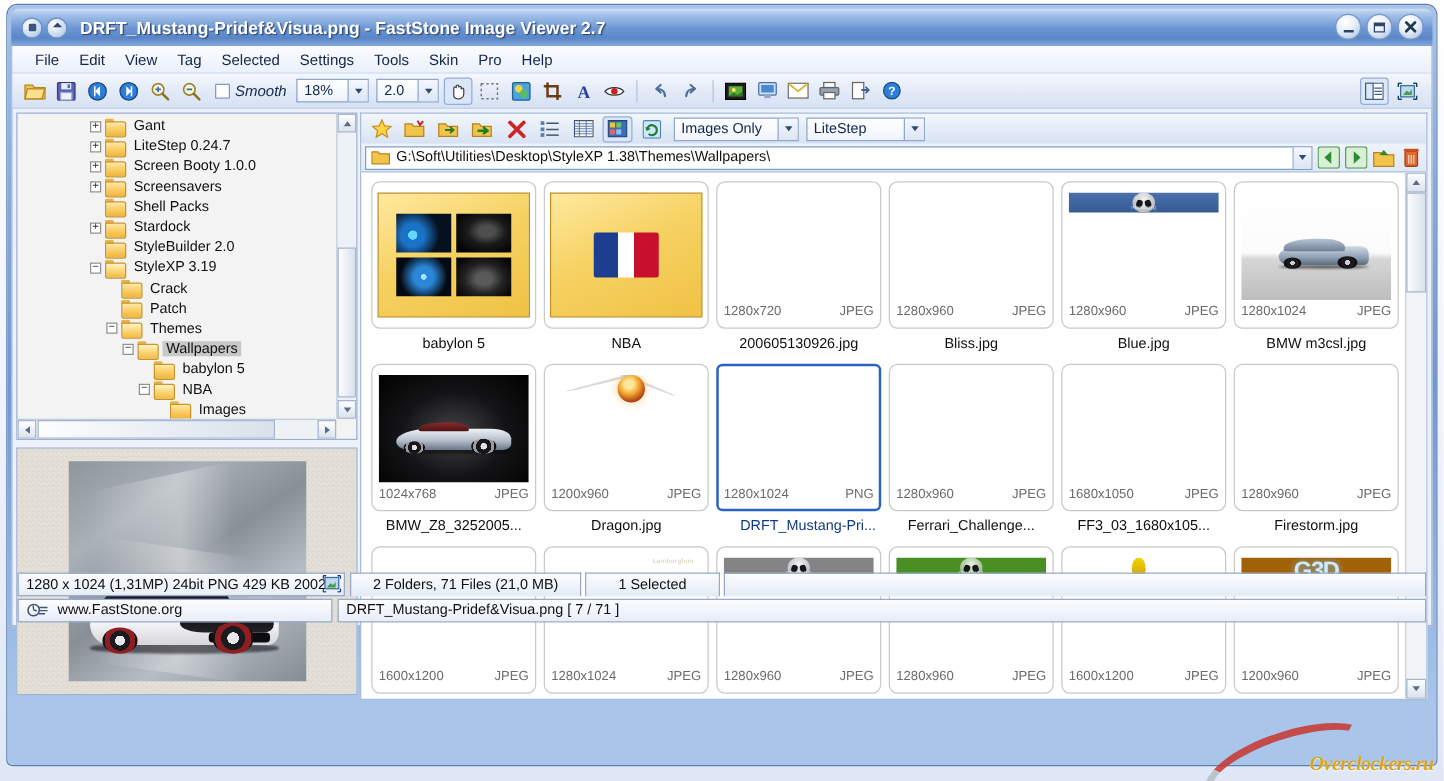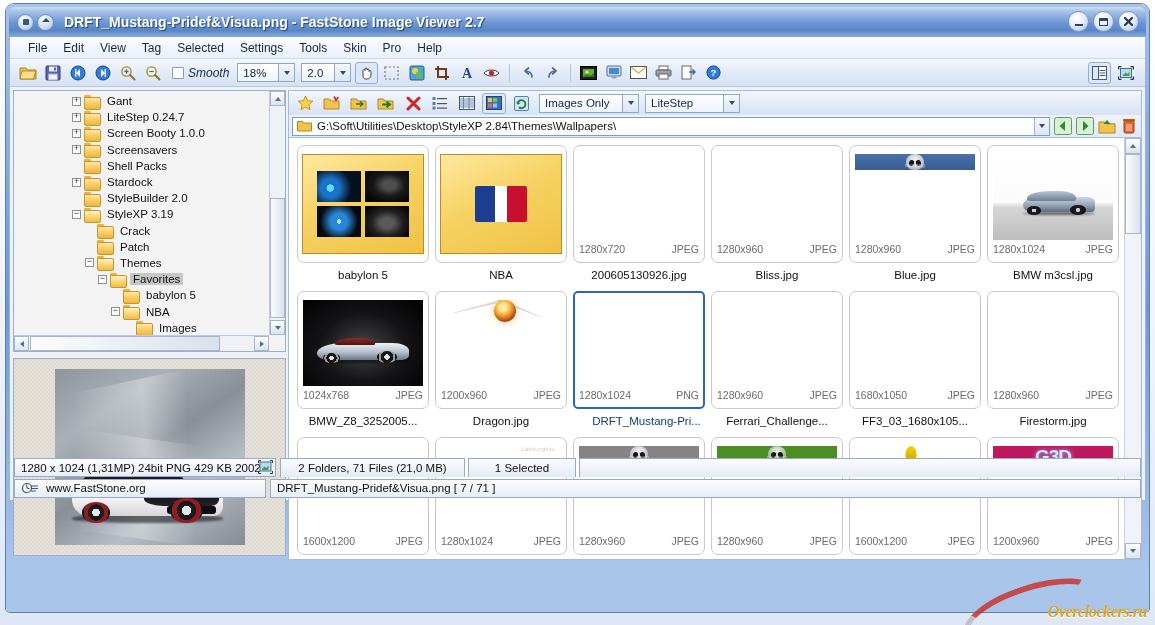--- a/index.html
+++ b/index.html
@@ -511,21 +511,21 @@
   }
 
   .grey { background:#848484; }
   .green { background:#4a8f24; }
   .gum { background: linear-gradient(180deg,#ffe600 0%,#ffd900 42%,#f5c400 62%,#ffe200 100%); position:relative; }
   .gum .chick {
     position:absolute; left:47%; top:40%; width:11px;height:17px; transform:translateX(-50%);
     background: linear-gradient(180deg,#f5d300,#caa200);
     border-radius: 50% 50% 45% 45%;
   }
-  .gum3d { background:#be185d; position:relative; display:flex; align-items:center; justify-content:center;}
+  .gum3d { background:#a16207; position:relative; display:flex; align-items:center; justify-content:center;}
   .gum3d .g3 {
     font-family:"Liberation Sans", sans-serif; font-weight:bold; font-size:19px;
     letter-spacing:-1px;
     color:#cfe9ff;
     text-shadow: 0 0 5px rgba(130,200,255,.9);
   }
 
   
   .status-strip {
     position:absolute; left:0; right:0; bottom:0; height: 44px;
@@ -854,21 +854,21 @@
                   <span class="tree-label">Patch</span>
                 </div>
                 <div class="tree-row" style="padding-left: 71px;">
                   <span class="tree-exp">−</span>
                   <span class="folder open"></span>
                   <span class="tree-label">Themes</span>
                 </div>
                 <div class="tree-row sel" style="padding-left: 84px;">
                   <span class="tree-exp">−</span>
                   <span class="folder open"></span>
-                  <span class="tree-label">Favorites</span>
+                  <span class="tree-label">Wallpapers</span>
                 </div>
                 <div class="tree-row" style="padding-left: 97px;">
                   <span class="tree-spacer"></span>
                   <span class="folder"></span>
                   <span class="tree-label">babylon 5</span>
                 </div>
                 <div class="tree-row" style="padding-left: 97px;">
                   <span class="tree-exp">−</span>
                   <span class="folder open"></span>
                   <span class="tree-label">NBA</span>
@@ -999,21 +999,21 @@
             </div>
           </div>
 
           <div class="addr-bar">
             <div class="addr-field">
               <span style="flex:none;display:flex">
                 <svg width="15" height="12" viewBox="0 0 15 12">
                   <path d="M0.5 1.5h5L6.8 3H14.5v8H0.5z" fill="#f3c44c" stroke="#b5851d"></path>
                 </svg>
               </span>
-              <span>G:\Soft\Utilities\Desktop\StyleXP 2.84\Themes\Wallpapers\</span>
+              <span>G:\Soft\Utilities\Desktop\StyleXP 1.38\Themes\Wallpapers\</span>
               <span class="arw">
                   <span class="caret"></span>
                 </span>
             </div>
             <div class="nav-btn">
               <svg width="18" height="18" viewBox="0 0 18 18">
                 <rect x="0.5" y="0.5" width="17" height="17" rx="2" fill="#d9efd6" stroke="#5e9a59"></rect>
                 <path d="M11 4 L5.5 9 L11 14z" fill="#2e8b2e"></path>
               </svg>
             </div>

